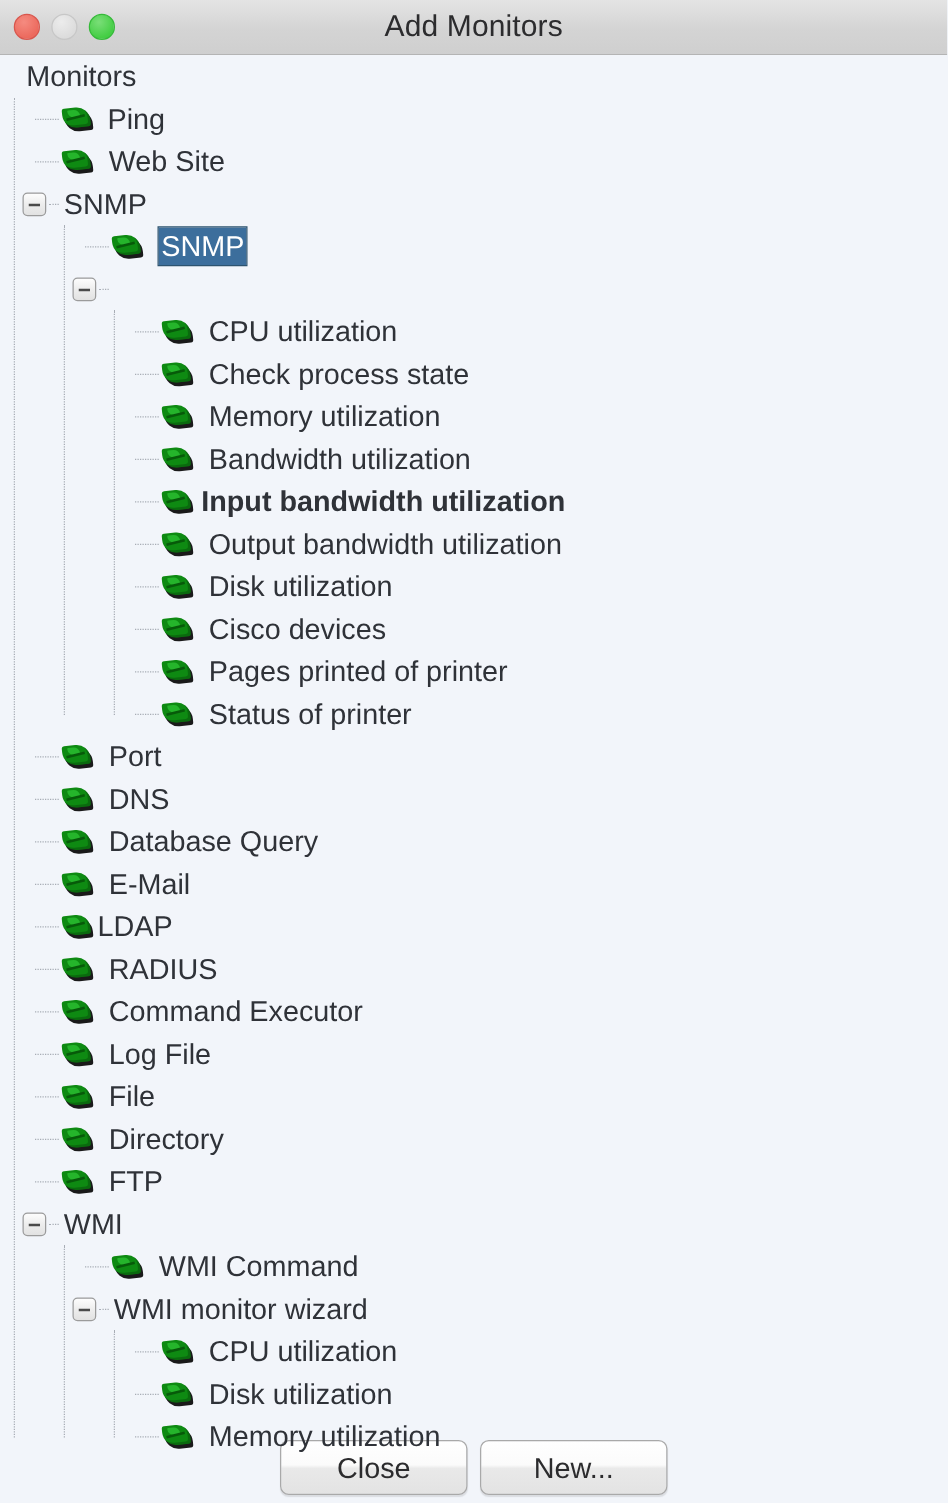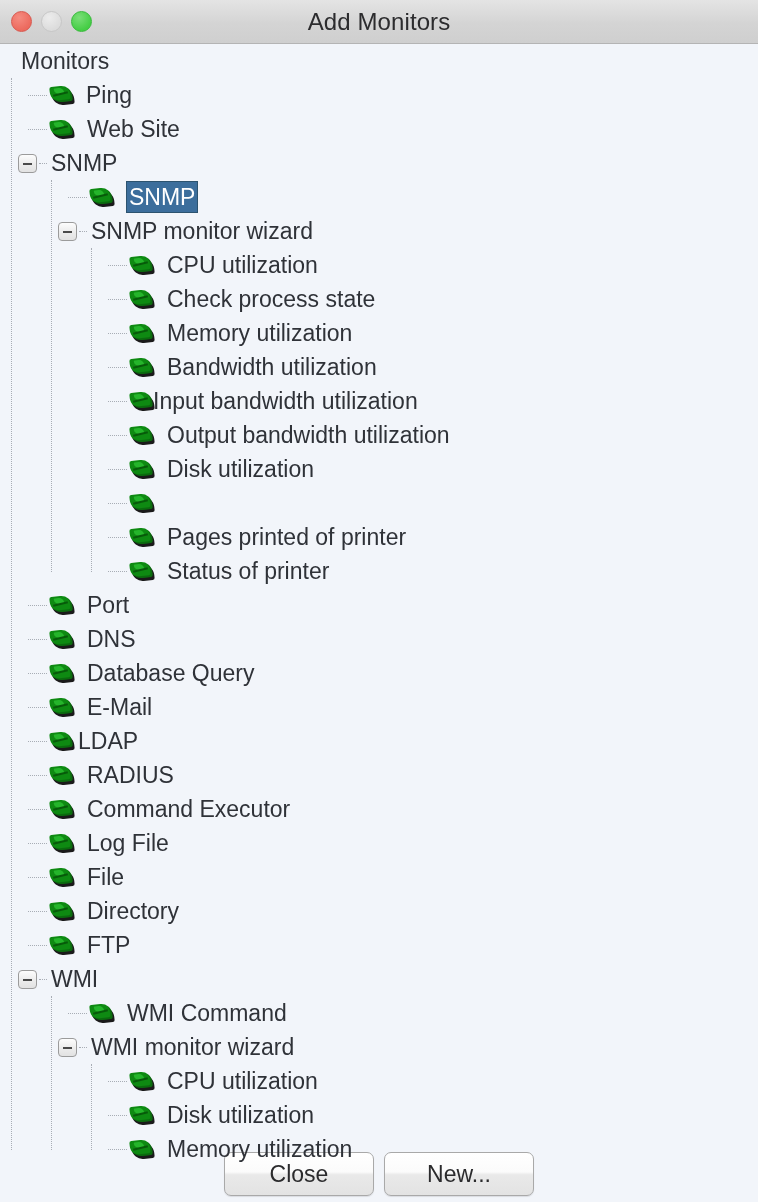--- a/index.html
+++ b/index.html
@@ -275,21 +275,20 @@
             <span class="sh"></span>
             <span class="bd"></span>
             <span class="hl"></span>
             <span class="vn"></span>
           </div>
           <span class="label sel" style="left: 111px;">SNMP</span>
         </div>
         <div class="row" style="position: relative; z-index: 1;">
           <div class="hstub" style="left: 63px; width: 8px;"></div>
           <div class="toggle" style="left: 42px;"></div>
-          <span class="label" style="left: 75px;">SNMP monitor wizard</span>
         </div>
         <div class="row" style="position: relative; z-index: 1;">
           <div class="hstub" style="left: 92px; width: 19px;"></div>
           <div class="leaf" style="left: 113px;">
             <span class="sh"></span>
             <span class="bd"></span>
             <span class="hl"></span>
             <span class="vn"></span>
           </div>
           <span class="label" style="left: 151px;">CPU utilization</span>
@@ -325,21 +324,21 @@
           <span class="label" style="left: 151px;">Bandwidth utilization</span>
         </div>
         <div class="row" style="position: relative; z-index: 1;">
           <div class="hstub" style="left: 92px; width: 19px;"></div>
           <div class="leaf" style="left: 113px;">
             <span class="sh"></span>
             <span class="bd"></span>
             <span class="hl"></span>
             <span class="vn"></span>
           </div>
-          <span class="label" style="left: 137px;">Input bandwidth utilization</span>
+          <span class="label" style="left: 145px; font-weight: bold;">Input bandwidth utilization</span>
         </div>
         <div class="row" style="position: relative; z-index: 1;">
           <div class="hstub" style="left: 92px; width: 19px;"></div>
           <div class="leaf" style="left: 113px;">
             <span class="sh"></span>
             <span class="bd"></span>
             <span class="hl"></span>
             <span class="vn"></span>
           </div>
           <span class="label" style="left: 151px;">Output bandwidth utilization</span>
@@ -355,20 +354,21 @@
           <span class="label" style="left: 151px;">Disk utilization</span>
         </div>
         <div class="row" style="position: relative; z-index: 1;">
           <div class="hstub" style="left: 92px; width: 19px;"></div>
           <div class="leaf" style="left: 113px;">
             <span class="sh"></span>
             <span class="bd"></span>
             <span class="hl"></span>
             <span class="vn"></span>
           </div>
+          <span class="label" style="left: 151px;">Cisco devices</span>
         </div>
         <div class="row" style="position: relative; z-index: 1;">
           <div class="hstub" style="left: 92px; width: 19px;"></div>
           <div class="leaf" style="left: 113px;">
             <span class="sh"></span>
             <span class="bd"></span>
             <span class="hl"></span>
             <span class="vn"></span>
           </div>
           <span class="label" style="left: 151px;">Pages printed of printer</span>

